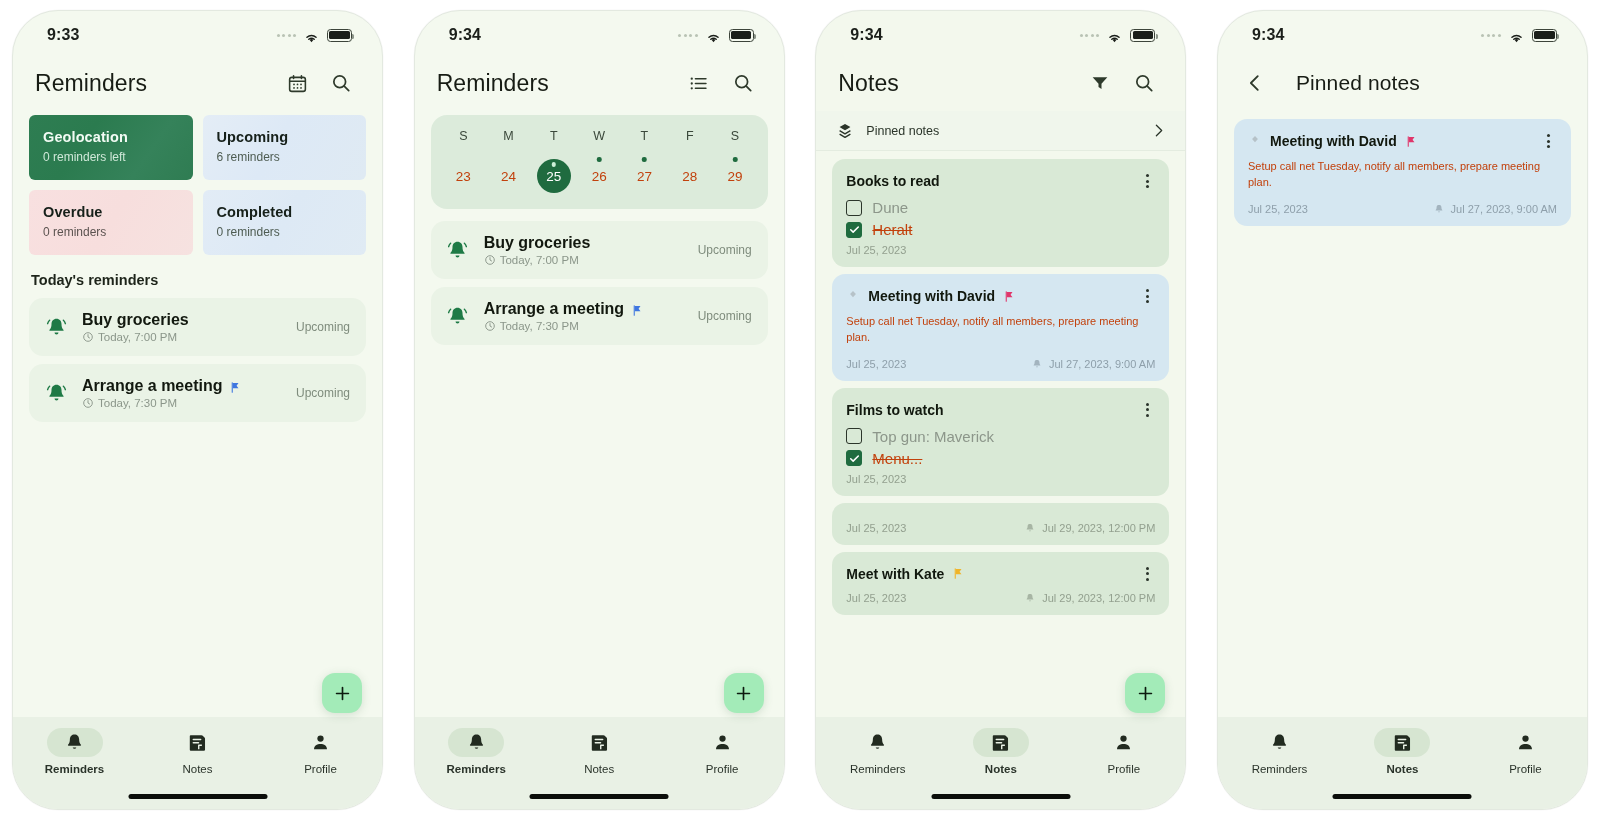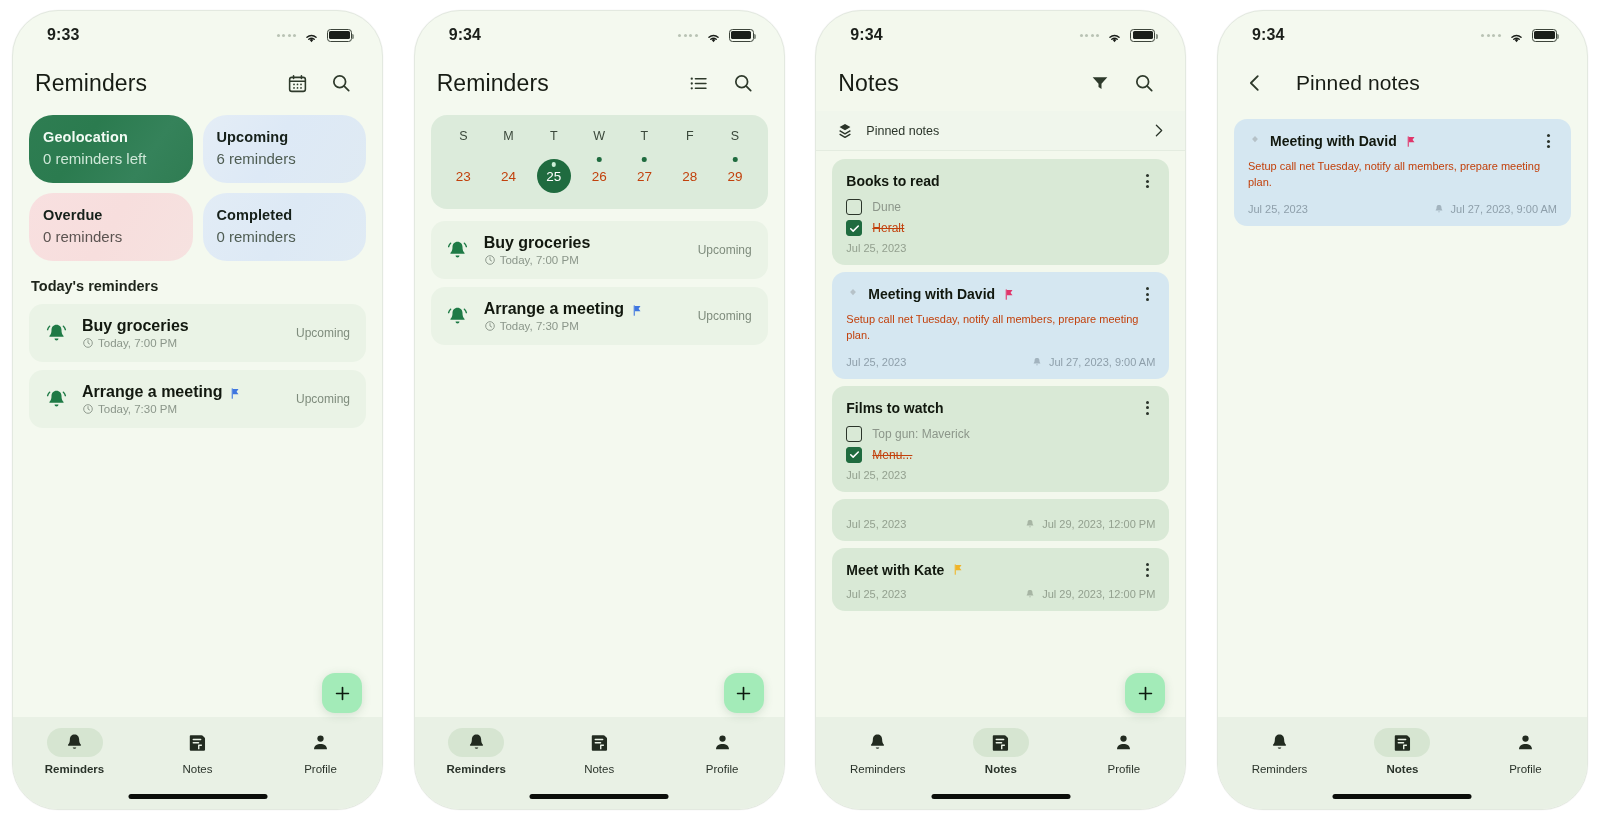--- a/index.html
+++ b/index.html
@@ -104,29 +104,29 @@
   .screen.nopad { padding: 0; }
 
   
   .tiles {
     display: grid;
     grid-template-columns: 1fr 1fr;
     gap: 10px;
     margin-top: 4px;
   }
   .tile {
-    border-radius: 24px;
+    border-radius: 6px;
     padding: 14px 14px 16px 14px;
     min-height: 64px;
   }
   .tile .t-name {
     font-size: 14.5px; font-weight: 700; letter-spacing: 0.1px;
     margin-bottom: 5px;
   }
-  .tile .t-sub { font-size: 15px; font-weight: 400; }
+  .tile .t-sub { font-size: 12px; font-weight: 400; }
   .tile.geo {
     background: linear-gradient(125deg,#2e7d52 0%,#2b7b4f 35%,#35825a 70%,#2f7c52 100%);
     color: #f2fbf4;
   }
   .tile.geo .t-sub { color: #cfe8d8; }
   .tile.upcoming {
     background: linear-gradient(120deg,#e4edf6 0%,#dde9f6 45%,#dfeaf3 100%);
     color: #16201a;
   }
   .tile.upcoming .t-sub { color: #4e5c52; }
@@ -243,21 +243,21 @@
   .chk {
     width: 16px; height: 16px; flex: 0 0 16px;
     border: 1.7px solid #2b352a; border-radius: 3px;
     background: transparent;
   }
   .chk.on {
     background: #1f6b3f; border-color: #1f6b3f;
     display: flex; align-items: center; justify-content: center;
   }
   .chk.on svg { display: block; }
-  .chk-text { font-size: 12px; color: #8c968a; }
+  .chk-text { font-size: 15px; color: #8c968a; }
   .chk-text.done { text-decoration: line-through; color: #c2410c; }
   .note-foot {
     display: flex; align-items: center; justify-content: space-between;
     font-size: 11px; color: #93a08f;
     margin-top: 6px;
   }
   .note.blue .note-foot { color: #8e9faa; }
   .note-alarm { display: flex; align-items: center; gap: 6px; }
   .note-alarm .bi { width: 12px; height: 12px; flex: 0 0 12px; opacity: .7; }
   .pin-ic { width: 14px; height: 14px; flex: 0 0 14px; }

